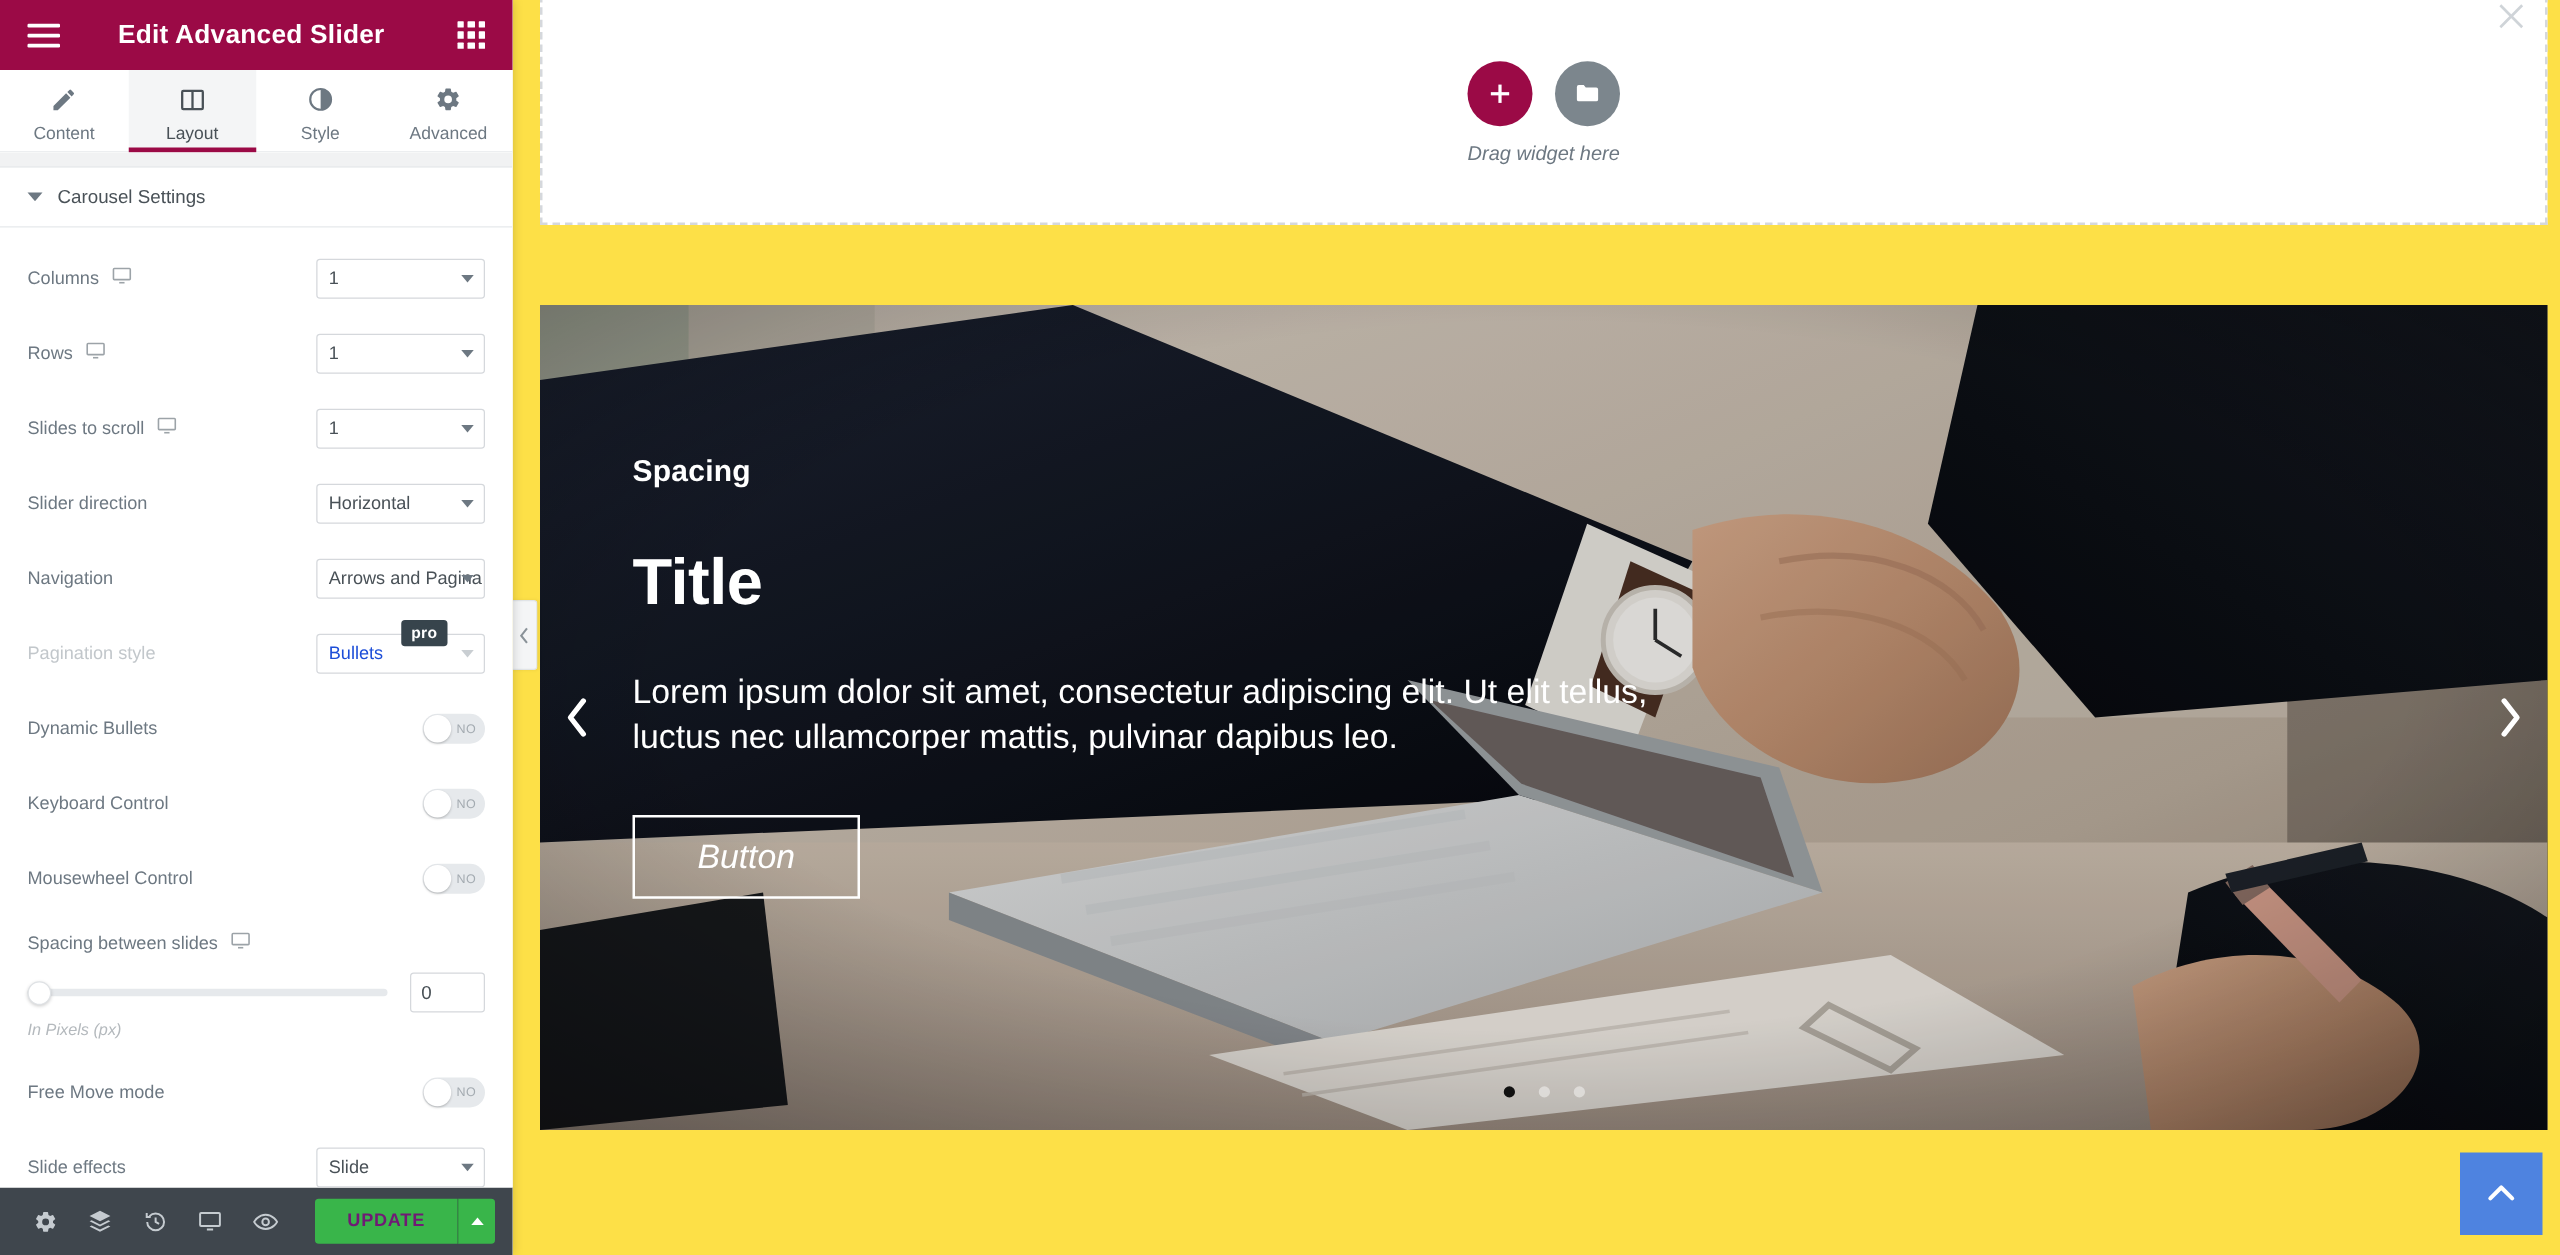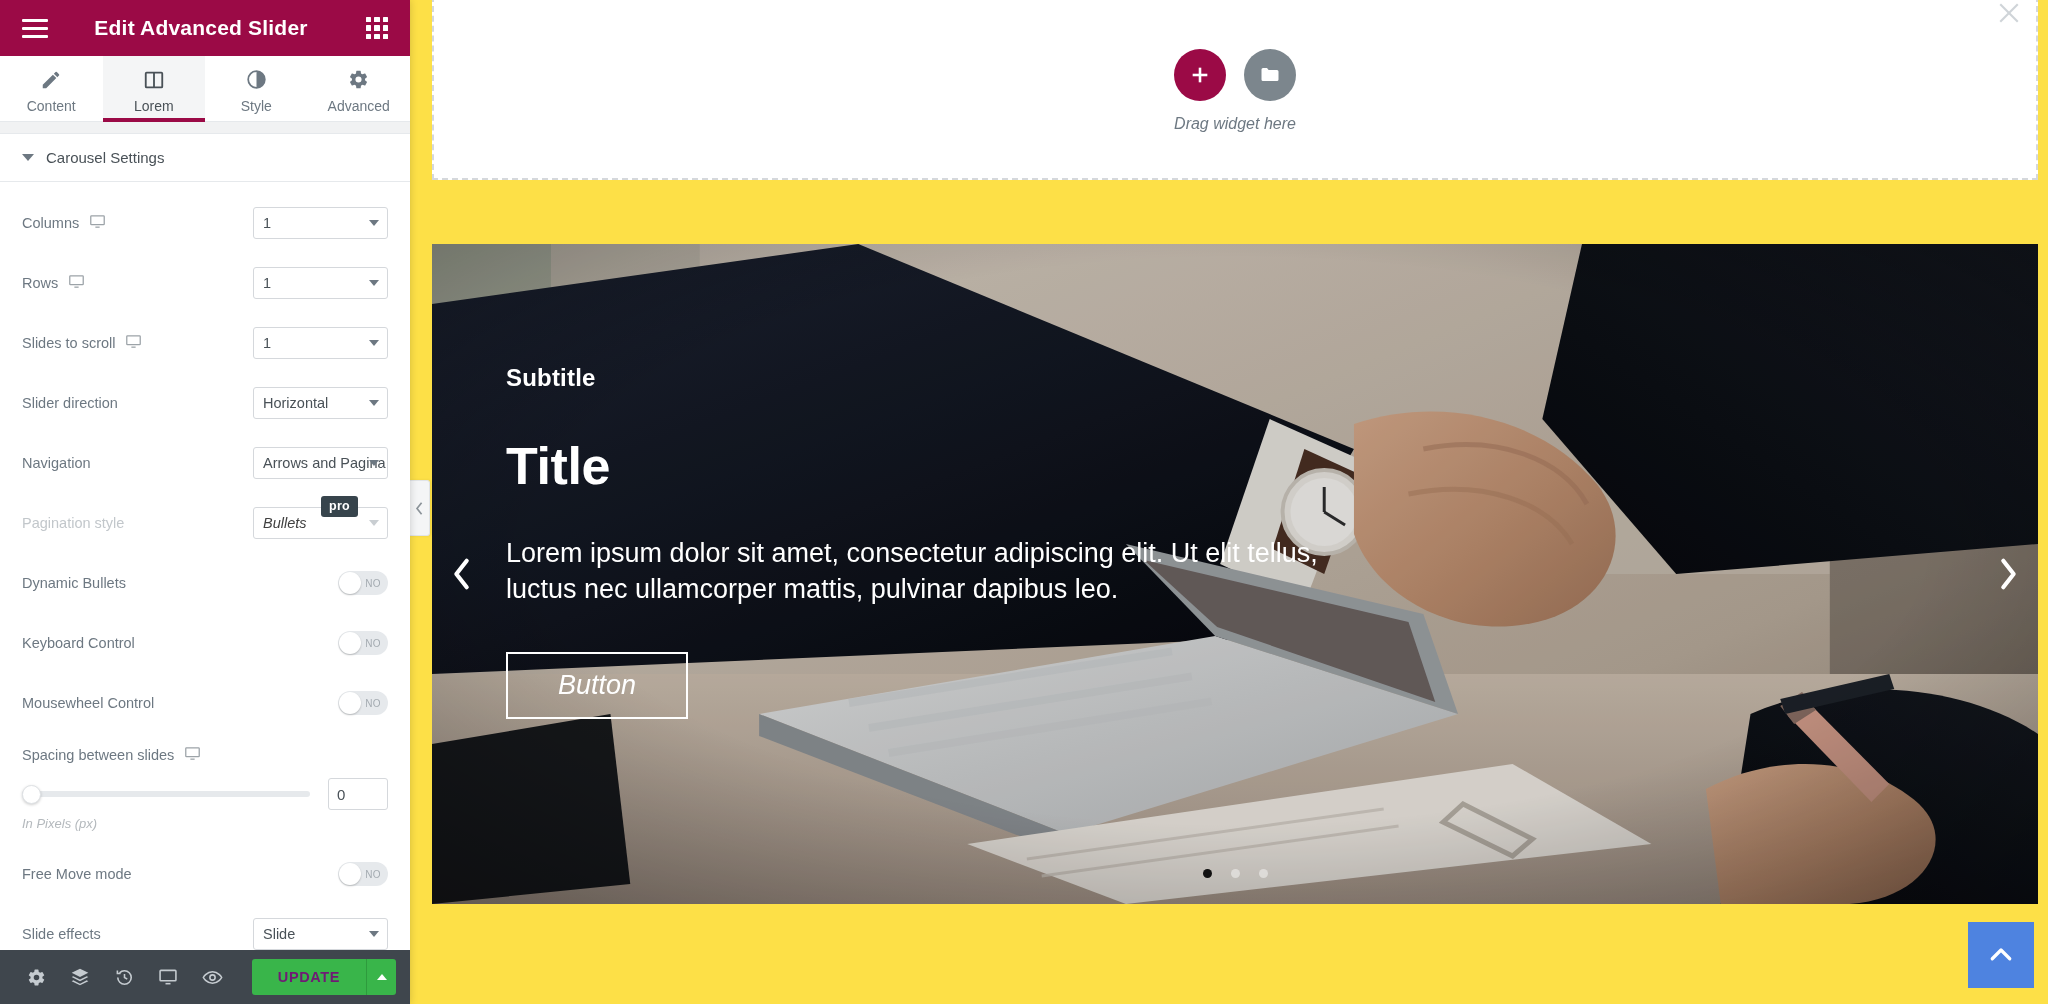--- a/index.html
+++ b/index.html
@@ -74,21 +74,21 @@
   .row .spacer { flex:1; }
   .dev-icon { margin-left:10px; opacity:.85; }
 
   .select-wrap { position:relative; width:135px; }
   select.ctl, .fakeselect {
     width:100%; height:32px; border:1px solid #d5d8dc; border-radius:3px;
     background:#fff; font-family:"Liberation Sans",sans-serif; font-size:14.5px;
     color:#495157; padding:0 26px 0 9px; appearance:none; -webkit-appearance:none;
     line-height:30px; overflow:hidden; white-space:nowrap; text-overflow:clip;
   }
-  .fakeselect.dim { color:#404040;font-style:italic; }
+  .fakeselect.dim { color:#1d4ed8; }
   .sel-caret {
     position:absolute; right:9px; top:13px; pointer-events:none;
     width:0;height:0;border-left:5px solid transparent;border-right:5px solid transparent;
     border-top:6px solid #6d7882;
   }
   .sel-caret.dim { border-top-color:#c9ced2; }
 
   
   .pro-badge {
     position:absolute; background:#37444c; color:#fff; font-size:12.5px; font-weight:bold;
@@ -233,21 +233,21 @@
         </span>
         <span>Content</span>
       </div>
       <div class="tab active">
         <span class="ticon">
           <svg width="22" height="22" viewBox="0 0 24 24" fill="none" stroke="#495157" stroke-width="2">
             <rect x="3" y="4" width="18" height="16" rx="1"></rect>
               <line x1="12" y1="4" x2="12" y2="20"></line>
           </svg>
         </span>
-        <span>Lorem</span>
+        <span>Layout</span>
       </div>
       <div class="tab">
         <span class="ticon">
           <svg width="21" height="21" viewBox="0 0 24 24">
             <circle cx="12" cy="12" r="9.5" fill="none" stroke="#6d7882" stroke-width="2"></circle>
             <path d="M12 2.5a9.5 9.5 0 010 19z" fill="#6d7882"></path>
           </svg>
         </span>
         <span>Style</span>
       </div>
@@ -577,21 +577,21 @@
           <path d="M1040,560 L1110,595 L1090,612 L1020,578 Z" fill="none" stroke="#b9b2a7" stroke-width="5"></path>
 
           <path d="M1360,455 L1470,430 L1475,445 L1365,470 Z" fill="#1d2228"></path>
 
           <rect width="1620" height="660" fill="url(#vign)"></rect>
           <rect width="1620" height="660" fill="rgba(10,12,18,0.12)"></rect>
         </svg>
       </div>
 
       <div class="slide-content">
-        <div class="s-subtitle">Subtitle</div>
+        <div class="s-subtitle">Spacing</div>
         <div class="s-title">Title</div>
         <div class="s-desc">Lorem ipsum dolor sit amet, consectetur adipiscing elit. Ut elit tellus, luctus nec ullamcorper mattis, pulvinar dapibus leo.</div>
         <div class="s-button">Button</div>
       </div>
 
       <span class="nav-arrow left">
         <svg width="26" height="34" viewBox="0 0 12 18" fill="none" stroke="#ffffff" stroke-width="2.2" stroke-linecap="round" stroke-linejoin="round">
           <polyline points="8.5 2 3 9 8.5 16"></polyline>
         </svg>
       </span>

